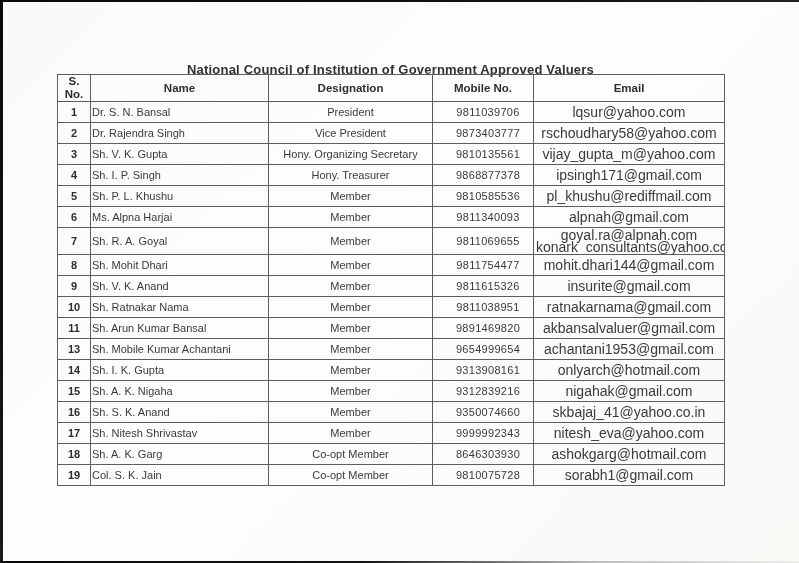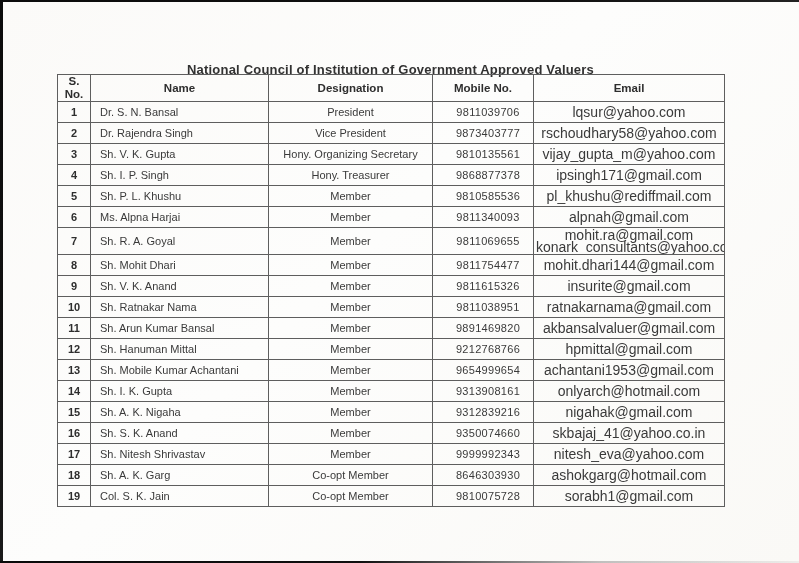--- a/index.html
+++ b/index.html
@@ -73,21 +73,21 @@
   }
   .council-table thead th.th-sno { white-space: pre-line; }
   .council-table tbody td { height: 20px; }
   .council-table tbody tr.tall td { height: 26px; }
   .council-table td.cell-sno {
     font-weight: bold;
     color: #2e2e2e;
   }
   .council-table td.cell-name {
     text-align: left;
-    padding-left: 9px;
+    padding-left: 1px;
   }
   .council-table td.cell-mobile { letter-spacing: 0.3px; padding-left: 12px; }
   .council-table td.cell-email {
     font-size: 14px;
     line-height: 12.5px;
   }
 </style>
 </head>
 <body>
 
@@ -176,21 +176,21 @@
             <div>alpnah@gmail.com</div>
           </td>
     </tr>
 
     <tr class="tall">
       <td class="cell-sno">7</td>
       <td class="cell-name">Sh. R. A. Goyal</td>
       <td class="cell-desg">Member</td>
       <td class="cell-mobile">9811069655</td>
       <td class="cell-email">
-            <div>mohit.ra@gmail.com</div>
+            <div>goyal.ra@alpnah.com</div>
             <div>konark_consultants@yahoo.com</div>
           </td>
     </tr>
 
     <tr>
       <td class="cell-sno">8</td>
       <td class="cell-name">Sh. Mohit Dhari</td>
       <td class="cell-desg">Member</td>
       <td class="cell-mobile">9811754477</td>
       <td class="cell-email">
@@ -221,29 +221,20 @@
     <tr>
       <td class="cell-sno">11</td>
       <td class="cell-name">Sh. Arun Kumar Bansal</td>
       <td class="cell-desg">Member</td>
       <td class="cell-mobile">9891469820</td>
       <td class="cell-email">
             <div>akbansalvaluer@gmail.com</div>
           </td>
     </tr>
 
-    <tr>
-      <td class="cell-sno">12</td>
-      <td class="cell-name">Sh. Hanuman Mittal</td>
-      <td class="cell-desg">Member</td>
-      <td class="cell-mobile">9212768766</td>
-      <td class="cell-email">
-            <div>hpmittal@gmail.com</div>
-          </td>
-    </tr>
 
     <tr>
       <td class="cell-sno">13</td>
       <td class="cell-name">Sh. Mobile Kumar Achantani</td>
       <td class="cell-desg">Member</td>
       <td class="cell-mobile">9654999654</td>
       <td class="cell-email">
             <div>achantani1953@gmail.com</div>
           </td>
     </tr>

